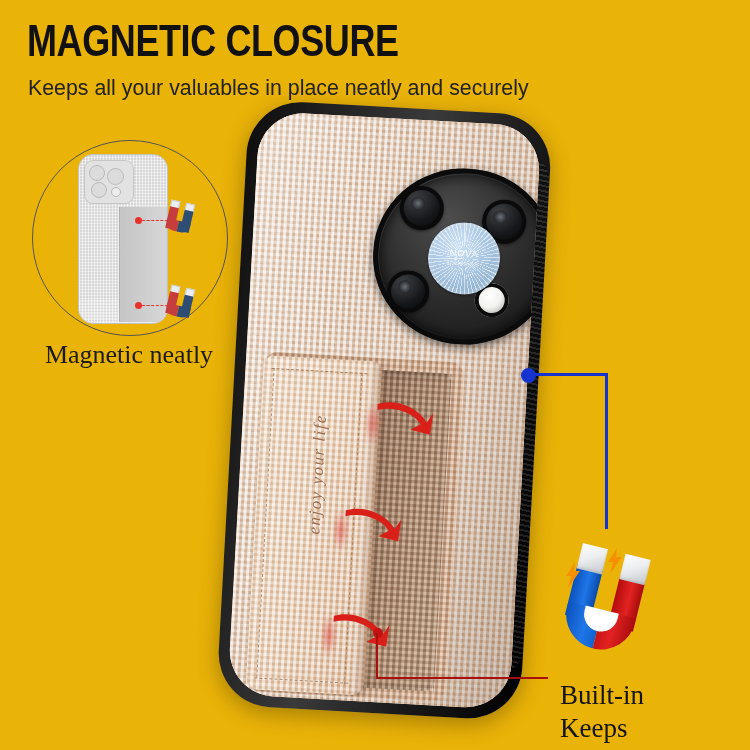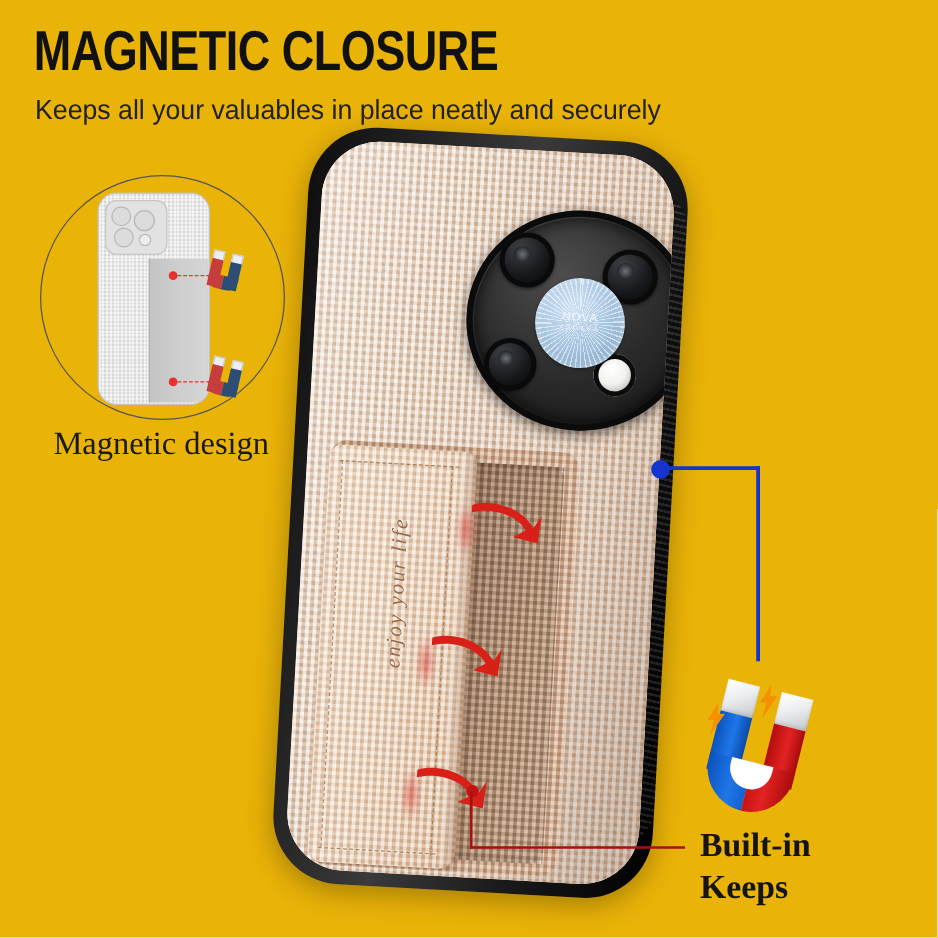--- a/index.html
+++ b/index.html
@@ -172,22 +172,22 @@
   .mg-bowl .half.r{left:50%;background:linear-gradient(90deg,#c71414,#e32222 40%,#a80c0c);}
   .mg-hole{position:absolute;left:30px;top:60px;width:34px;height:22px;
       border-radius:0 0 17px 17px;background:#ffffff;}
   .mg-tip{position:absolute;width:26px;height:26px;top:0;
       background:linear-gradient(150deg,#ffffff,#eceef0 45%,#c5c9cc);
       box-shadow:inset 0 -2px 3px rgba(0,0,0,.10);}
   .mg-tip.l{left:12px;}
   .mg-tip.r{left:56px;}
   .bolt{position:absolute;width:0;height:0;}
   .bolt svg{display:block;}
-  .magnet-label{position:absolute;left:560px;top:660px;width:180px;
-      font-family:"Liberation Serif",serif;font-size:27px;line-height:33px;color:#141414;font-weight:bold;}
+  .magnet-label{position:absolute;left:560px;top:679px;width:180px;
+      font-family:"Liberation Serif",serif;font-size:27px;line-height:33px;color:#141414;}
 </style>
 </head>
 <body>
 
 <div id="stage">
 
   <div class="headline">MAGNETIC CLOSURE</div>
   <div class="subtitle">Keeps all your valuables in place neatly and securely</div>
 
   <div id="inset-block" style="position:absolute;left:0;top:0;">
@@ -221,21 +221,21 @@
       <div class="mdash" style="left:110px;top:165px;width:26px;"></div>
       <div class="mini-mag" style="left:134px;top:146px;transform:rotate(13deg);">
         <div class="tip l"></div>
           <div class="tip r"></div>
         <div class="leg l"></div>
           <div class="leg r"></div>
         <div class="bendL"></div>
           <div class="bendR"></div>
       </div>
     </div>
-    <div class="inset-label">Magnetic design</div>
+    <div class="inset-label">Magnetic neatly</div>
   </div>
 
   <div id="phone-wrap">
     <div class="bumper">
       <div class="bumper-sheen"></div>
     </div>
 
     <div class="backplate">
       <div class="weave"></div>
       <div class="plate-shade"></div>

